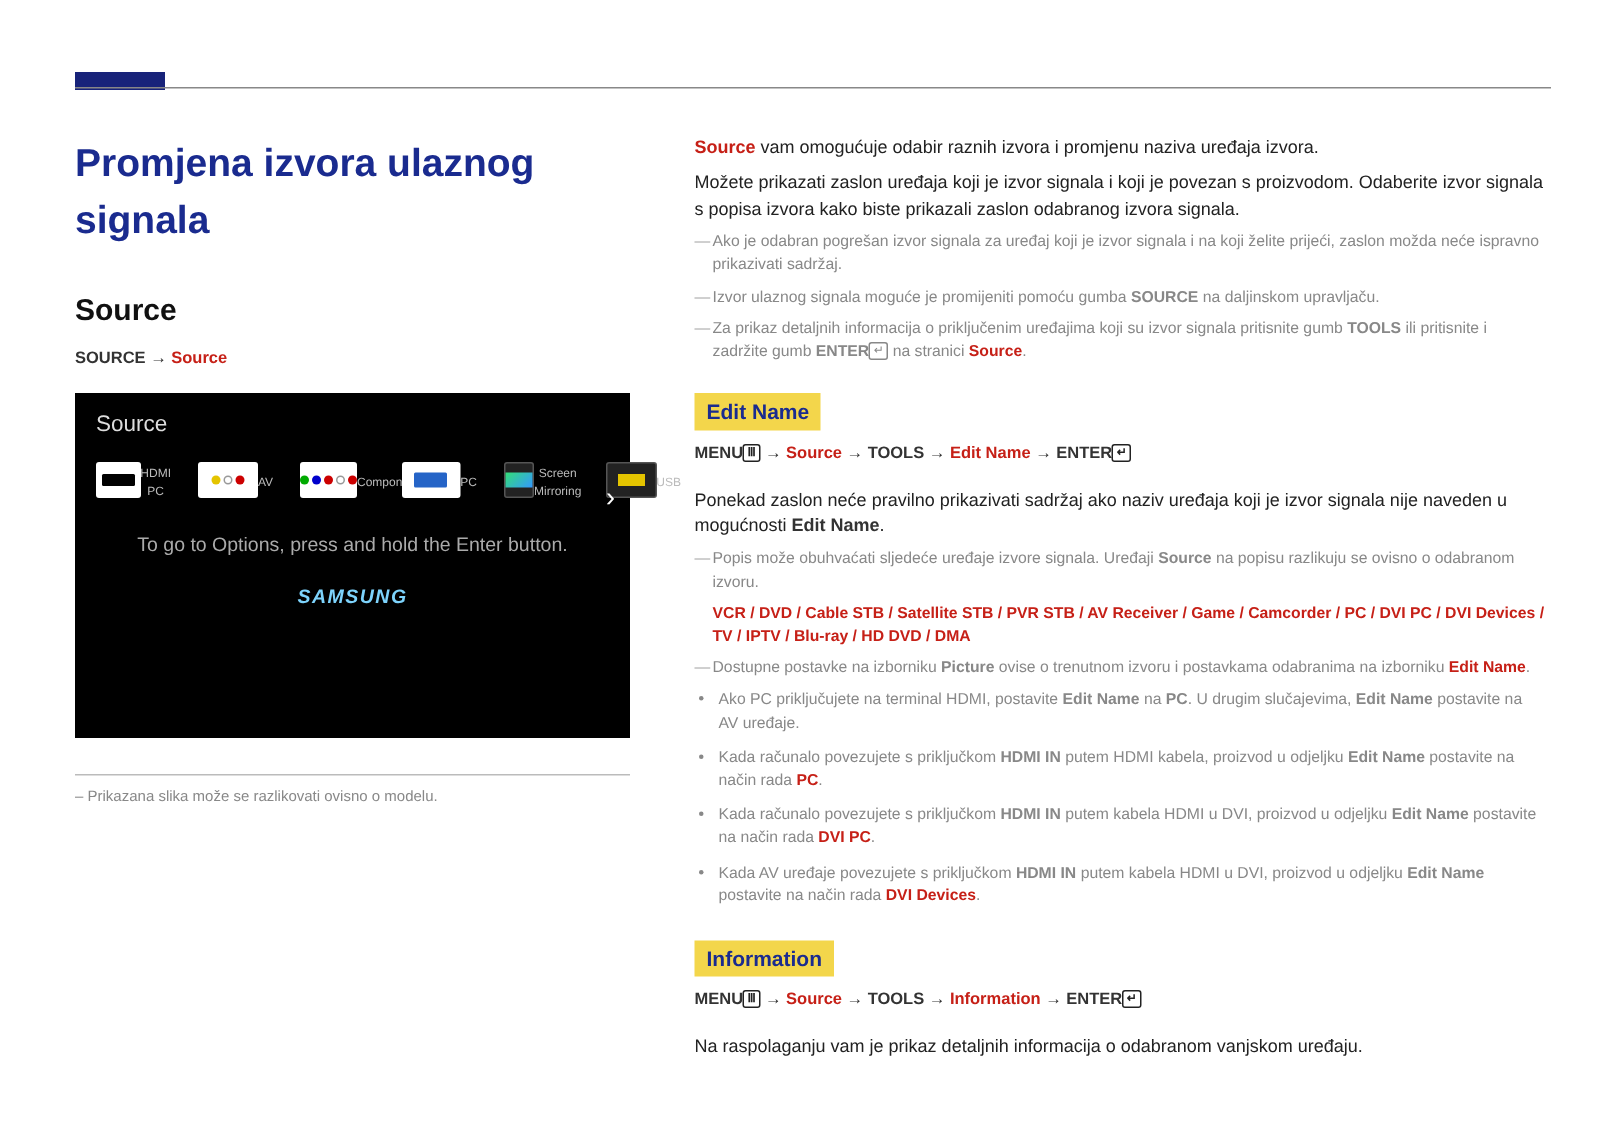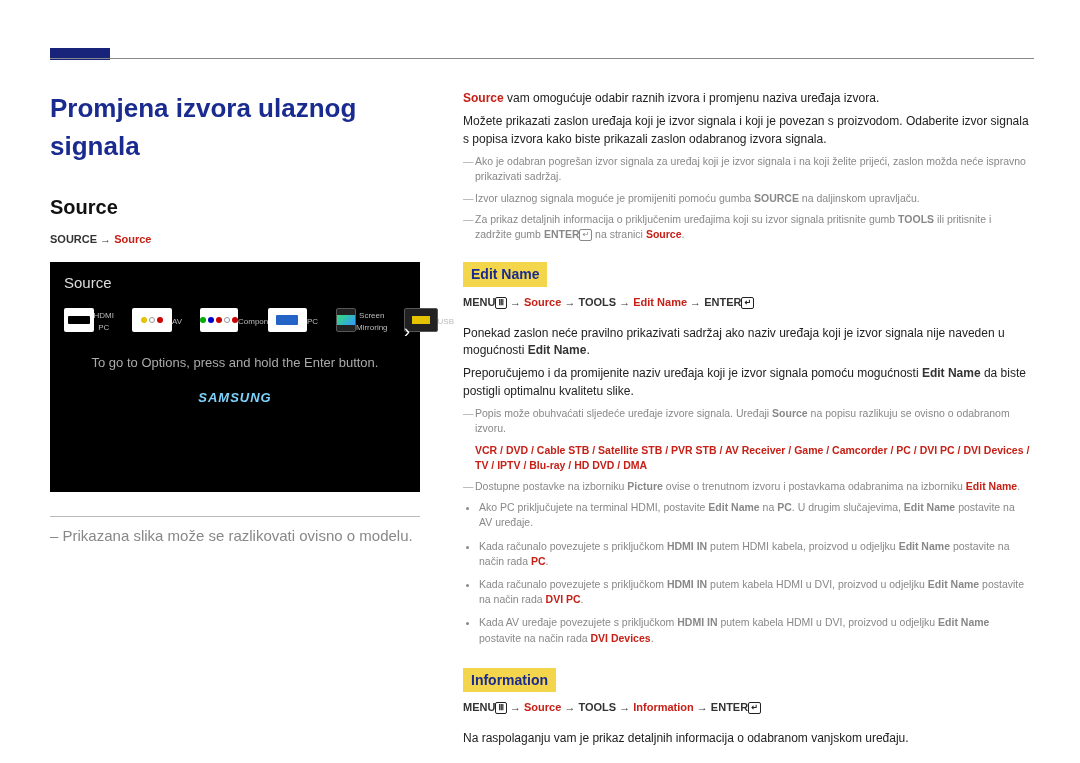--- a/index.html
+++ b/index.html
@@ -93,21 +93,21 @@
     position: absolute;
     right: 10px;
     top: 56px;
     color: #fff;
     font-size: 18px;
   }
   .caption {
     border-top: 1px solid #bbb;
     margin-top: 24px;
     padding-top: 8px;
-    font-size: 15px;
+    font-size: 10px;
     color: #888;
   }
   .sect-head {
     display: inline-block;
     background: #f3d64b;
     color: #1a2b8f;
     font-weight: 700;
     font-size: 14px;
     padding: 2px 8px;
     margin: 14px 0 8px 0;
@@ -236,21 +236,20 @@
       <li>Ako je odabran pogrešan izvor signala za uređaj koji je izvor signala i na koji želite prijeći, zaslon možda neće ispravno prikazivati sadržaj.</li>
       <li><span>Izvor ulaznog signala moguće je promijeniti pomoću gumba </span><span class="bgrey">SOURCE</span><span> na daljinskom upravljaču.</span></li>
       <li><span>Za prikaz detaljnih informacija o priključenim uređajima koji su izvor signala pritisnite gumb </span><span class="bgrey">TOOLS</span><span> ili pritisnite i zadržite gumb </span><span class="bgrey">ENTER</span><span class="glyph">↵</span><span> na stranici </span><span class="rnote">Source</span><span>.</span></li>
     </ul>
 
     <div class="sect-head">Edit Name</div>
     <p class="path">
       <span class="b">MENU</span><span class="glyph">Ⅲ</span><span class="b"> → </span><span class="r">Source</span><span class="b"> → TOOLS → </span><span class="r">Edit Name</span><span class="b"> → ENTER</span><span class="glyph">↵</span>
     </p>
     <p><span>Ponekad zaslon neće pravilno prikazivati sadržaj ako naziv uređaja koji je izvor signala nije naveden u mogućnosti </span><span class="b">Edit Name</span><span>.</span></p>
-    <p><span>Preporučujemo i da promijenite naziv uređaja koji je izvor signala pomoću mogućnosti </span><span class="b">Edit Name</span><span> da biste postigli optimalnu kvalitetu slike.</span></p>
 
     <ul class="note-list">
       <li><span>Popis može obuhvaćati sljedeće uređaje izvore signala. Uređaji </span><span class="bgrey">Source</span><span> na popisu razlikuju se ovisno o odabranom izvoru.</span>
         <div style="margin-top:6px"><span class="rnote">VCR / DVD / Cable STB / Satellite STB / PVR STB / AV Receiver / Game / Camcorder / PC / DVI PC / DVI Devices / TV / IPTV / Blu-ray / HD DVD / DMA</span></div>
       </li>
       <li><span>Dostupne postavke na izborniku </span><span class="bgrey">Picture</span><span> ovise o trenutnom izvoru i postavkama odabranima na izborniku </span><span class="rnote">Edit Name</span><span>.</span></li>
     </ul>
 
     <ul class="bullet-list">
       <li><span>Ako PC priključujete na terminal HDMI, postavite </span><span class="bgrey">Edit Name</span><span> na </span><span class="bgrey">PC</span><span>. U drugim slučajevima, </span><span class="bgrey">Edit Name</span><span> postavite na AV uređaje.</span></li>

